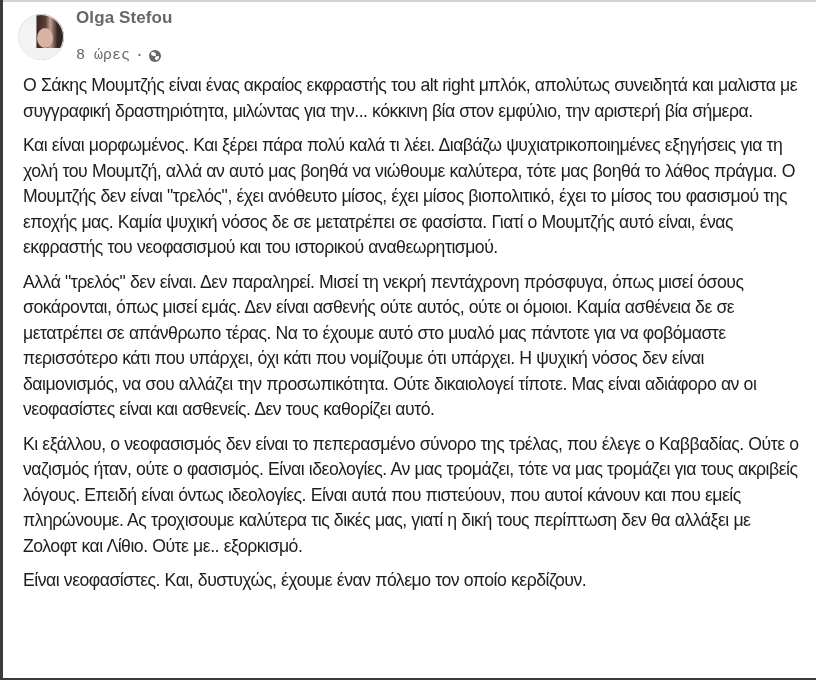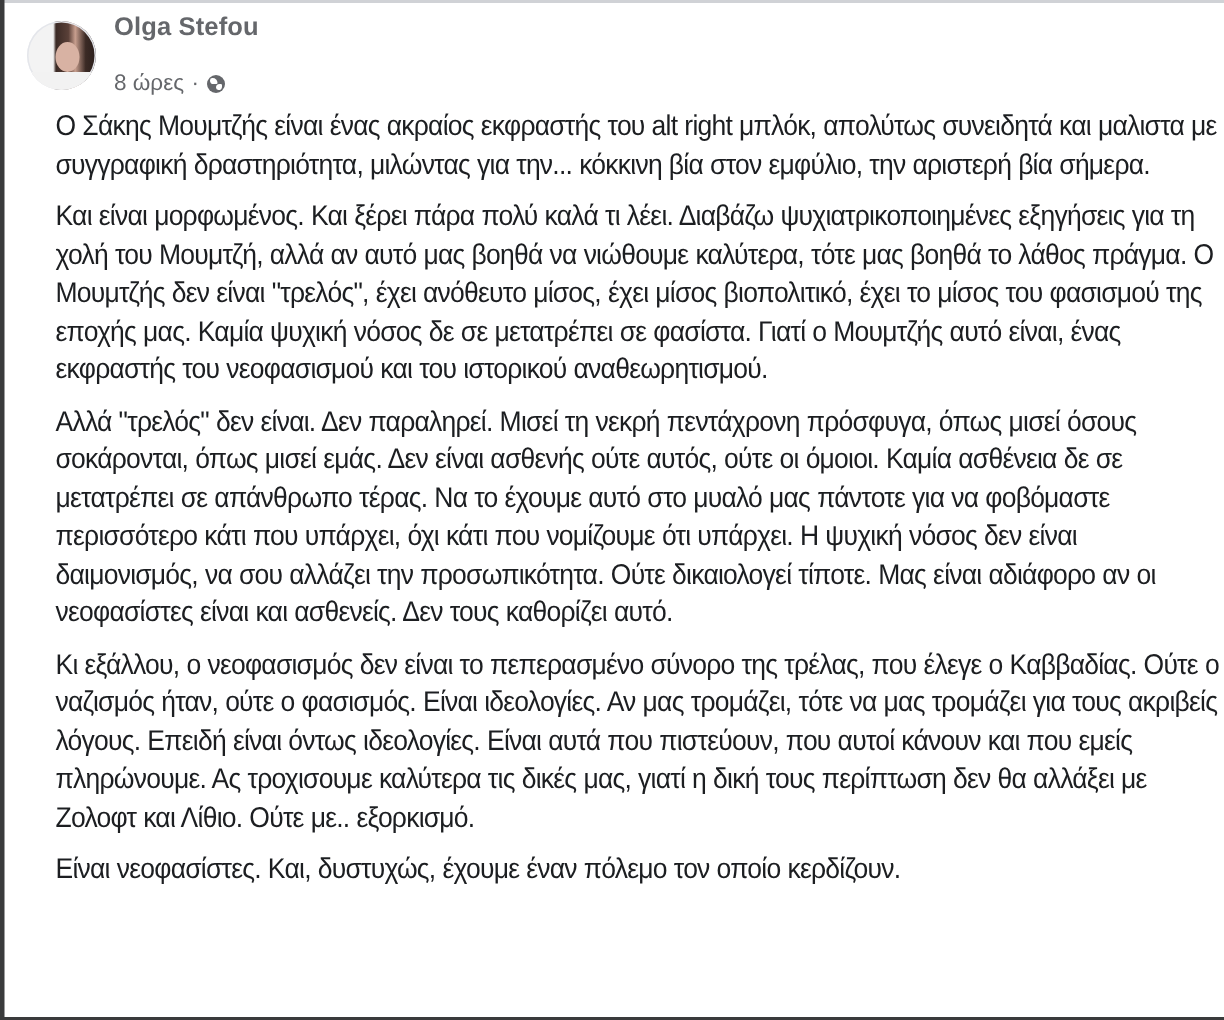--- a/index.html
+++ b/index.html
@@ -46,37 +46,37 @@
       position: absolute; left: 0; bottom: 0; width: 46px; height: 12px;
       background: #f2f2f2;
     }
     .meta { margin-left: 12px; }
     .author {
       font-size: 17px; font-weight: bold; color: #65676b;
       line-height: 20px; letter-spacing: 0.1px;
     }
     .time-row {
       display: flex; align-items: center;
-      font-size: 15px; color: #65676b; line-height: 20px; margin-top: 18px;
+      font-size: 15px; color: #65676b; line-height: 20px; margin-top: 18px; font-family: Liberation Mono, monospace;
     }
     .time-row .dot { margin: 0 5px; }
     .globe {
       width: 12px; height: 12px; border-radius: 50%;
       background: #65676b; position: relative; display: inline-block;
     }
     .globe::before {
       content: ""; position: absolute; left: 2px; top: 2px; width: 5px; height: 4px;
       background: #fff; border-radius: 2px 4px 1px 3px;
     }
     .globe::after {
       content: ""; position: absolute; left: 6px; top: 6px; width: 4px; height: 4px;
       background: #fff; border-radius: 3px 1px 3px 2px;
     }
     .body {
-      padding: 10px 16px 0 34px;
+      padding: 10px 16px 0 20px;
     }
     .para {
       font-family: "Liberation Sans", sans-serif;
       font-size: 19px; line-height: 25.5px;
       margin: 0 0 9px 0;
       letter-spacing: -0.55px;
       word-spacing: 0.3px;
       color: #1c1e21;
       transform: scaleX(0.93);
       transform-origin: left top;

